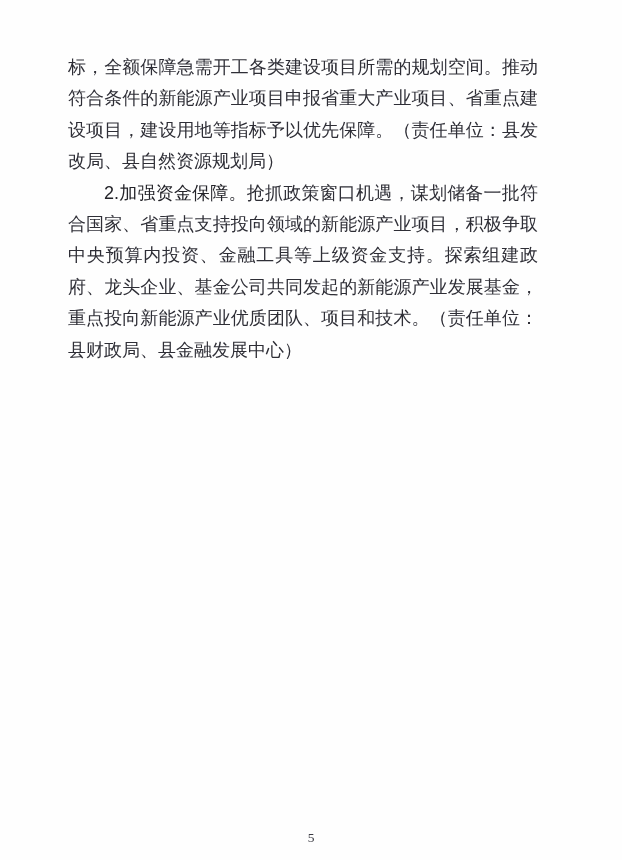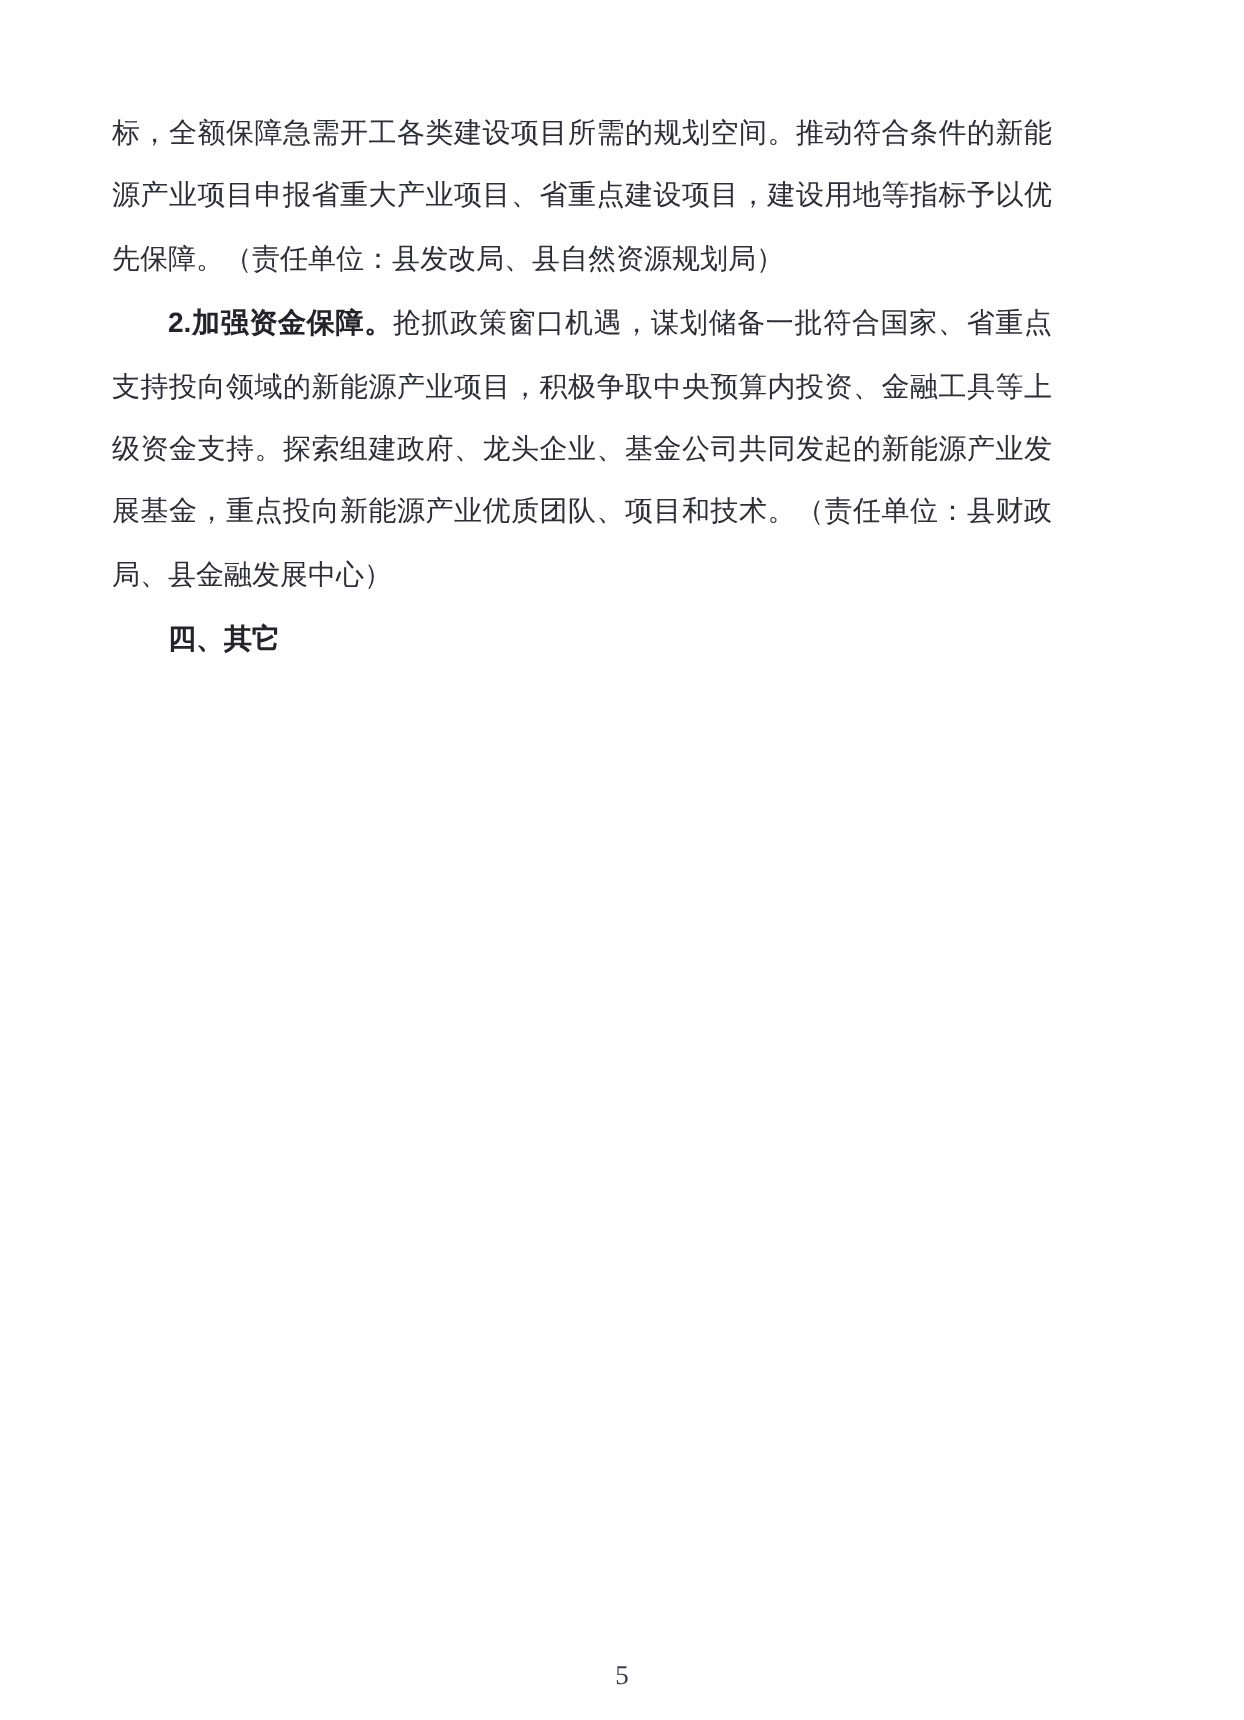--- a/index.html
+++ b/index.html
@@ -11,38 +11,38 @@
     position: relative;
     width: 622px;
     height: 860px;
     background: #fefefe;
     overflow: hidden;
     font-family: "Liberation Serif", "DejaVu Serif", serif;
     color: #2e2e36;
   }
   .doc-body {
     position: absolute;
-    left: 56px;
+    left: 68px;
     top: 52px;
     width: 470px;
-    font-size: 14px;
+    font-size: 18px;
     line-height: 31.4px;
     text-align: justify;
     letter-spacing: 0px;
   }
   .doc-body p {
     margin: 0;
     padding: 0;
   }
   p.indented {
     text-indent: 2em;
   }
   .bold-lead {
     font-family: "Liberation Sans", "DejaVu Sans", sans-serif;
-    font-weight: 700;
+    font-weight: 400;
     color: #232329;
   }
   p.section-heading {
     font-family: "Liberation Sans", "DejaVu Sans", sans-serif;
     font-weight: 700;
     color: #232329;
   }
   .page-footer {
     position: absolute;
     top: 830px;
@@ -58,20 +58,19 @@
 <body>
 
 <div class="page">
   <div class="doc-body">
 
     <p class="continuation"><span>标，全额保障急需开工各类建设项目所需的规划空间。推动符合条件的新能源产业项目申报省重大产业项目、省重点建设项目，建设用地等指标予以优先保障。（责任单位：县发改局、县自然资源规划局）</span></p>
 
     <p class="indented"><b class="bold-lead">2.加强资金保障。</b><span>抢抓政策窗口机遇，谋划储备一批符合国家、省重点支持投向领域的新能源产业项目，积极争取中央预算内投资、金融工具等上级资金支持。探索组建政府、龙头企业、基金公司共同发起的新能源产业发展基金，重点投向新能源产业优质团队、项目和技术。（责任单位：县财政局、县金融发展中心）</span></p>
 
 
-    <p class="indented section-heading"><span>四、其它</span></p>
 
 
 
   </div>
 
   <div class="page-footer">5</div>
 </div>
 
 </body></html>

